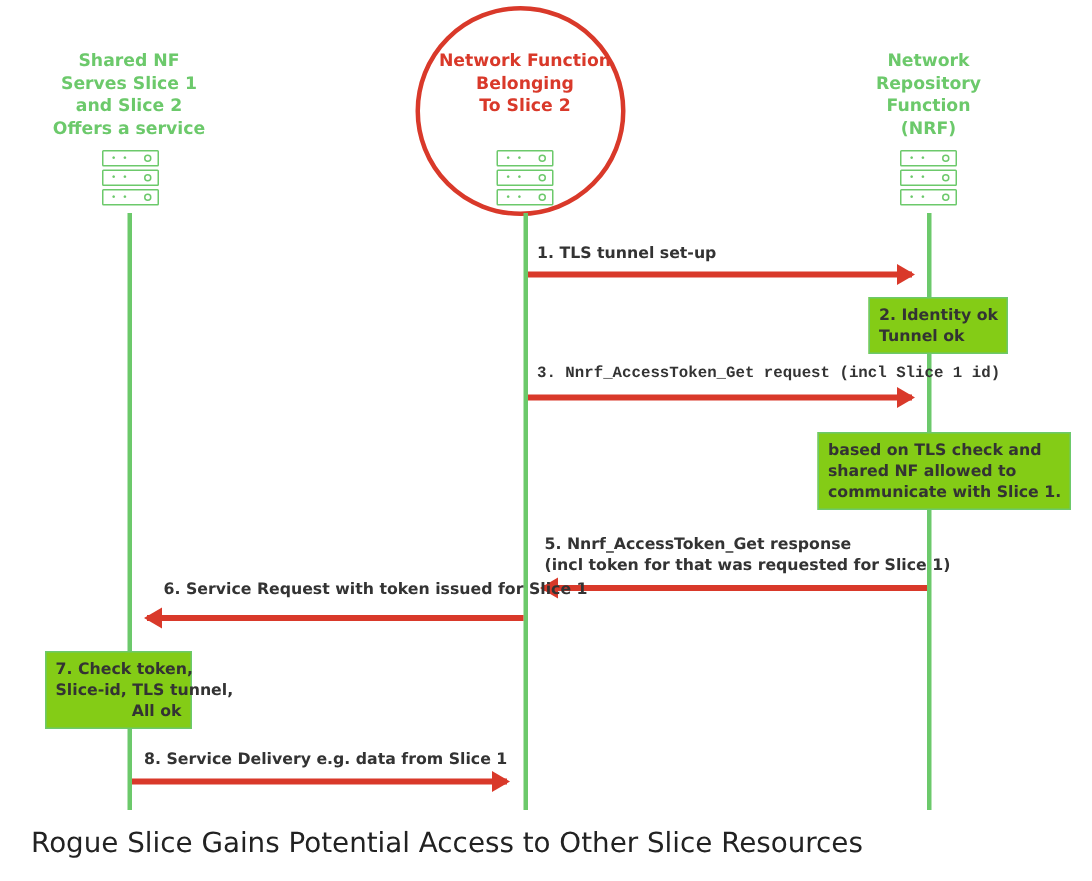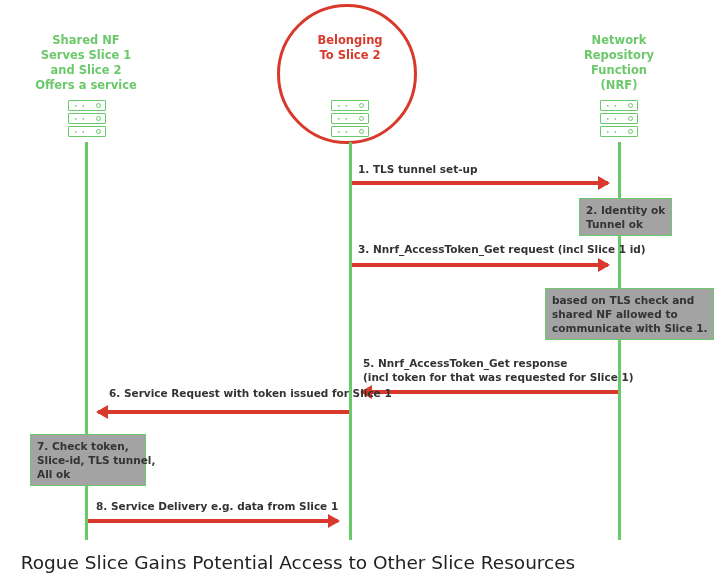--- a/index.html
+++ b/index.html
@@ -12,36 +12,37 @@
   .server { position:absolute; width:38px; }
   .server .unit { position:relative; height:11px; border:1.5px solid #6cc96b; border-radius:1px; margin-bottom:2px; background:#fff; box-sizing:border-box; }
   .server .dots { position:absolute; left:5px; top:3px; font-size:6px; line-height:4px; color:#6cc96b; letter-spacing:1px; }
   .server .led { position:absolute; right:4px; top:2px; width:5px; height:5px; border:1.3px solid #6cc96b; border-radius:50%; box-sizing:border-box; }
   .rogue-circle { position:absolute; left:277px; top:4px; width:140px; height:140px; border:3px solid #d9392a; border-radius:50%; box-sizing:border-box; background:transparent; }
   .msg-label { position:absolute; font-size:10.5px; line-height:14px; font-weight:bold; color:#333333; white-space:nowrap; }
   .msg-label span { display:block; }
   .arrow { position:absolute; height:4px; background:#d9392a; }
   .arrow.right::after { content:""; position:absolute; right:-2px; top:-5px; border-left:12px solid #d9392a; border-top:7px solid transparent; border-bottom:7px solid transparent; }
   .arrow.left::before { content:""; position:absolute; left:-2px; top:-5px; border-right:12px solid #d9392a; border-top:7px solid transparent; border-bottom:7px solid transparent; }
-  .note { position:absolute; background:#a3a3a3; border:1.5px solid #6cc96b; box-sizing:border-box; padding:4px 6px; font-size:10.5px; line-height:14px; font-weight:bold; color:#333333; }
+  .note { position:absolute; background:#84cc16; border:1.5px solid #6cc96b; box-sizing:border-box; padding:4px 6px; font-size:10.5px; line-height:14px; font-weight:bold; color:#333333; }
   .note span { display:block; white-space:nowrap; }
   .caption { position:absolute; left:0; width:596px; top:552px; text-align:center; font-size:18.5px; color:#222222; }
 </style>
 </head>
 <body>
 
 <div class="rogue-circle"></div>
 
 <div class="actor-label" style="left:6px; top:33px;">
   <span>Shared NF</span>
   <span>Serves Slice 1</span>
   <span>and Slice 2</span>
   <span>Offers a service</span>
 </div>
 <div class="actor-label rogue" style="left:270px; top:33px;">
+  <span>Network Function</span>
   <span>Belonging</span>
   <span>To Slice 2</span>
 </div>
 <div class="actor-label" style="left:539px; top:33px;">
   <span>Network</span>
   <span>Repository</span>
   <span>Function</span>
   <span>(NRF)</span>
 </div>
 
@@ -95,21 +96,21 @@
 <div class="msg-label" style="left:358px; top:162px;">
   <span>1. TLS tunnel set-up</span>
 </div>
 <div class="arrow right" style="left:352px; top:181px; width:256px;"></div>
 
 <div class="note" style="left:579px; top:198px;">
   <span>2. Identity ok</span>
   <span>Tunnel ok</span>
 </div>
 
-<div class="msg-label" style="left:358px; top:242px;">
+<div class="msg-label" style="left:358px; top:242px;font-family:Liberation Mono, monospace;">
   <span>3. Nnrf_AccessToken_Get request (incl Slice 1 id)</span>
 </div>
 <div class="arrow right" style="left:352px; top:263px; width:256px;"></div>
 
 <div class="note" style="left:545px; top:288px;">
   <span>based on TLS check and</span>
   <span>shared NF allowed to</span>
   <span>communicate with Slice 1.</span>
 </div>
 
@@ -117,21 +118,21 @@
   <span>5. Nnrf_AccessToken_Get response</span>
   <span>(incl token for that was requested for Slice 1)</span>
 </div>
 <div class="arrow left" style="left:362px; top:390px; width:256px;"></div>
 
 <div class="msg-label" style="left:96px; top:386px;margin-left:13px;">
   <span>6. Service Request with token issued for Slice 1</span>
 </div>
 <div class="arrow left" style="left:98px; top:410px; width:251px;"></div>
 
-<div class="note" style="left:30px; top:434px; width:116px;">
+<div class="note" style="left:30px; top:434px; width:98px;text-align:right;">
   <span>7. Check token,</span>
   <span>Slice-id, TLS  tunnel,</span>
   <span>All ok</span>
 </div>
 
 <div class="msg-label" style="left:96px; top:499px;">
   <span>8. Service Delivery e.g. data from Slice 1</span>
 </div>
 <div class="arrow right" style="left:88px; top:519px; width:250px;"></div>
 

